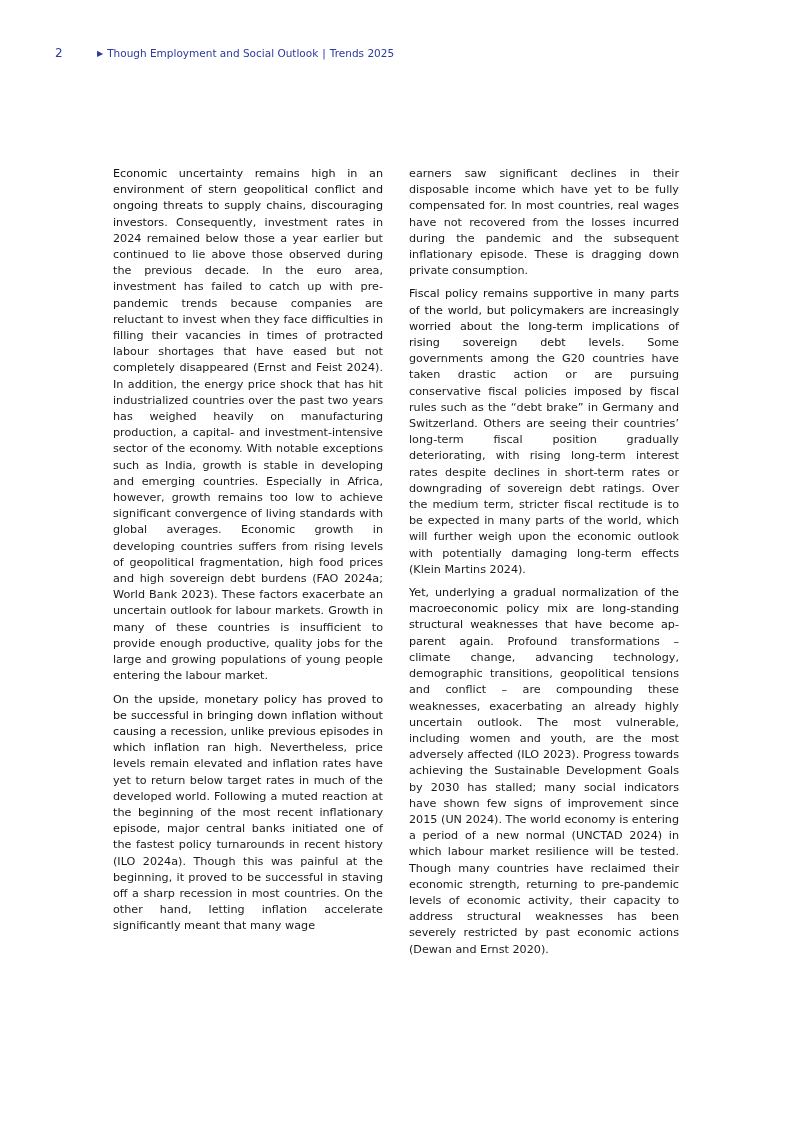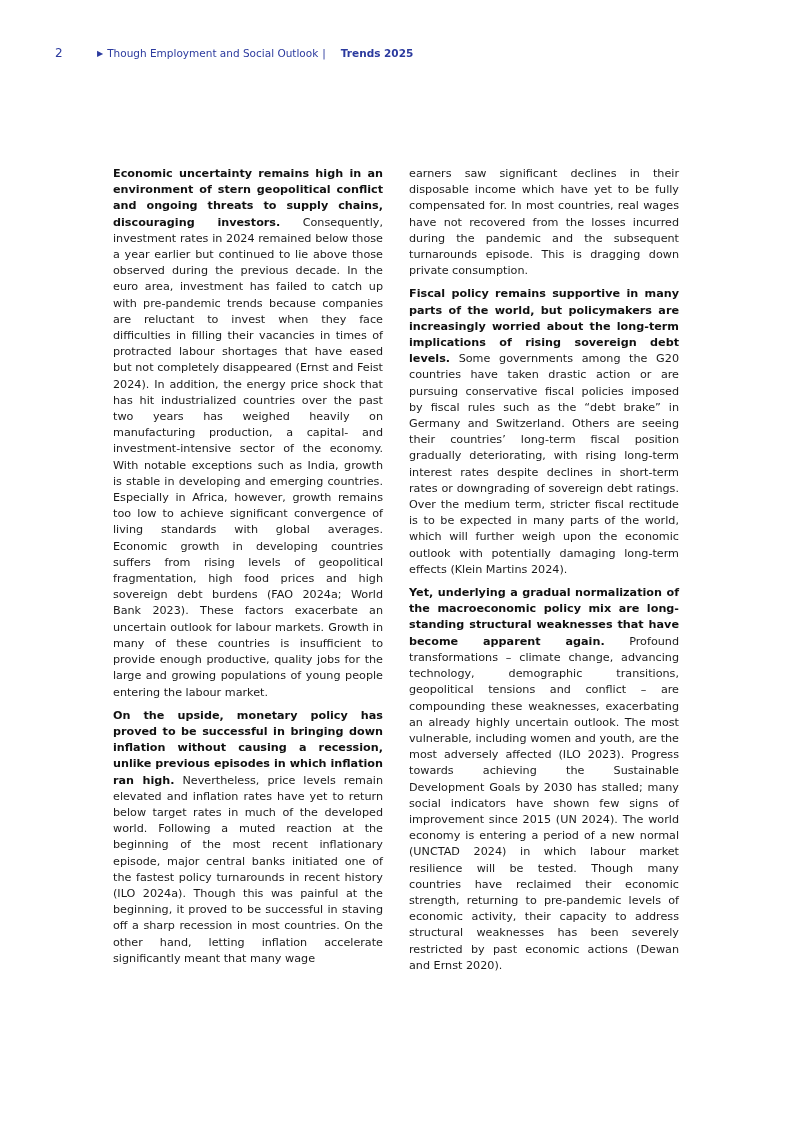--- a/index.html
+++ b/index.html
@@ -3,27 +3,27 @@
 <meta charset="utf-8">
 <style>
   html, body { margin: 0; padding: 0; background: #ffffff; }
   body { width: 793px; height: 1121px; position: relative; overflow: hidden;
          font-family: "DejaVu Sans", "Liberation Sans", sans-serif; color: #1a1a1a; }
   .header { position: absolute; top: 46px; left: 55px; height: 14px; display: flex; align-items: center;
             font-size: 10.5px; color: #2b3a9e; }
   .page-num { width: 42px; font-size: 12px; color: #2b3a9e; }
   .arrow { font-size: 8px; margin-right: 4px; color: #2b3a9e; }
   .sep { margin: 0 4px; }
-  .trends { font-weight: bold; margin-left: 11px; }
+  .trends { font-weight: normal; }
   .col { position: absolute; top: 166px; width: 270px; font-size: 11.2px; line-height: 16.2px;
          text-align: justify; hyphens: manual; }
   .col.left { left: 113px; }
   .col.right { left: 409px; }
   .col p { margin: 0 0 7px 0; }
-  .lead { font-weight: bold; color: #111; }
+  .lead { font-weight: normal; color: #111; }
 </style>
 </head>
 <body>
 
 <div class="header">
   <span class="page-num">2</span>
   <span class="arrow">▶</span>
   <span>Though Employment and Social Outlook</span>
   <span class="sep">|</span>
   <span class="trends">Trends 2025</span>
@@ -33,21 +33,21 @@
   <p>
     <span class="lead">Economic uncertainty remains high in an environment of stern geopolitical conflict and ongoing threats to supply chains, discouraging investors.</span><span> Consequently, investment rates in 2024 remained below those a year earlier but continued to lie above those observed during the previous decade. In the euro area, investment has failed to catch up with pre-pandemic trends because companies are reluctant to invest when they face difficulties in filling their vacancies in times of protracted labour shortages that have eased but not completely disappeared (Ernst and Feist 2024). In addition, the energy price shock that has hit industrialized countries over the past two years has weighed heavily on manufacturing production, a capital- and investment-intensive sector of the economy. With notable exceptions such as India, growth is stable in developing and emerging coun­tries. Especially in Africa, however, growth remains too low to achieve significant convergence of living standards with global averages. Economic growth in developing countries suffers from rising levels of geopolitical fragmentation, high food prices and high sovereign debt burdens (FAO 2024a; World Bank 2023). These factors exacerbate an uncertain outlook for labour markets. Growth in many of these countries is insufficient to provide enough productive, quality jobs for the large and growing populations of young people entering the labour market.</span>
   </p>
   <p>
     <span class="lead">On the upside, monetary policy has proved to be successful in bringing down inflation without causing a recession, unlike previous episodes in which inflation ran high.</span><span> Nevertheless, price levels remain elevated and inflation rates have yet to return below target rates in much of the developed world. Following a muted reaction at the beginning of the most recent inflationary episode, major central banks initiated one of the fastest policy turnarounds in recent history (ILO 2024a). Though this was painful at the beginning, it proved to be successful in staving off a sharp recession in most countries. On the other hand, letting inflation accelerate significantly meant that many wage</span>
   </p>
 </div>
 
 <div class="col right">
   <p>
-    <span>earners saw significant declines in their disposable income which have yet to be fully compensated for. In most countries, real wages have not recovered from the losses incurred during the pandemic and the subsequent turnarounds episode. This is dragging down private consumption.</span>
+    <span>earners saw significant declines in their disposable income which have yet to be fully compensated for. In most countries, real wages have not recovered from the losses incurred during the pandemic and the subsequent inflationary episode. These is dragging down private consumption.</span>
   </p>
   <p>
     <span class="lead">Fiscal policy remains supportive in many parts of the world, but policymakers are increasingly worried about the long-term implications of rising sovereign debt levels.</span><span> Some governments among the G20 countries have taken drastic action or are pursuing conservative fiscal policies imposed by fiscal rules such as the “debt brake” in Germany and Switzerland. Others are seeing their countries’ long-term fiscal position gradually deteriorating, with rising long-term interest rates despite declines in short-term rates or downgrading of sovereign debt ratings. Over the medium term, stricter fiscal rectitude is to be expected in many parts of the world, which will further weigh upon the economic outlook with potentially damaging long-term effects (Klein Martins 2024).</span>
   </p>
   <p>
     <span class="lead">Yet, underlying a gradual normalization of the macroeconomic policy mix are long-standing structural weaknesses that have become ap­parent again.</span><span> Profound transformations – climate change, advancing technology, demographic transitions, geopolitical tensions and conflict – are compounding these weaknesses, exacerbating an already highly uncertain outlook. The most vulner­able, including women and youth, are the most adversely affected (ILO 2023). Progress towards achieving the Sustainable Development Goals by 2030 has stalled; many social indicators have shown few signs of improvement since 2015 (UN 2024). The world economy is entering a period of a new normal (UNCTAD 2024) in which labour market resilience will be tested. Though many countries have reclaimed their economic strength, returning to pre-pandemic levels of economic activity, their capacity to address structural weaknesses has been severely restricted by past economic actions (Dewan and Ernst 2020).</span>
   </p>
 </div>
 
 </body></html>

